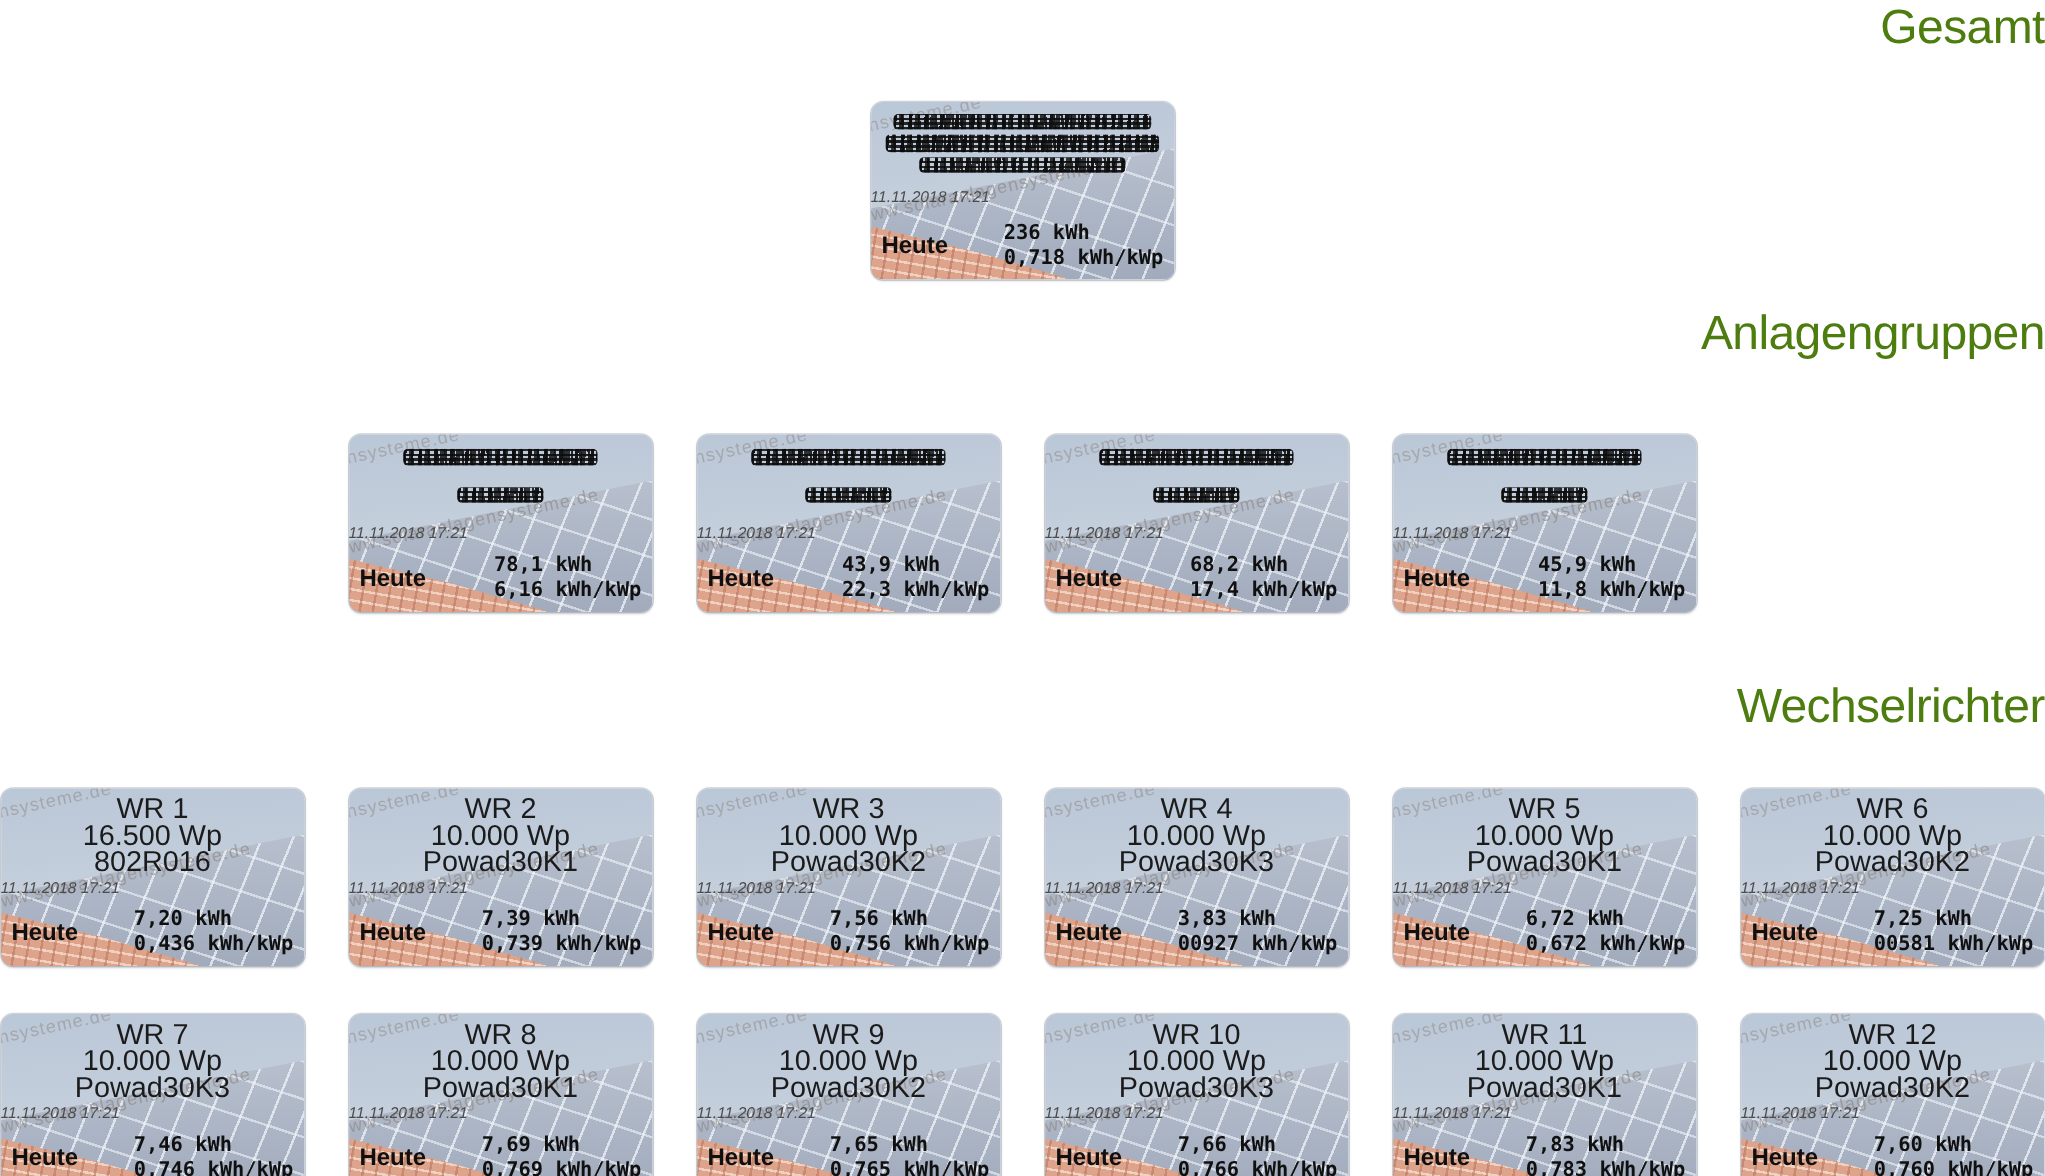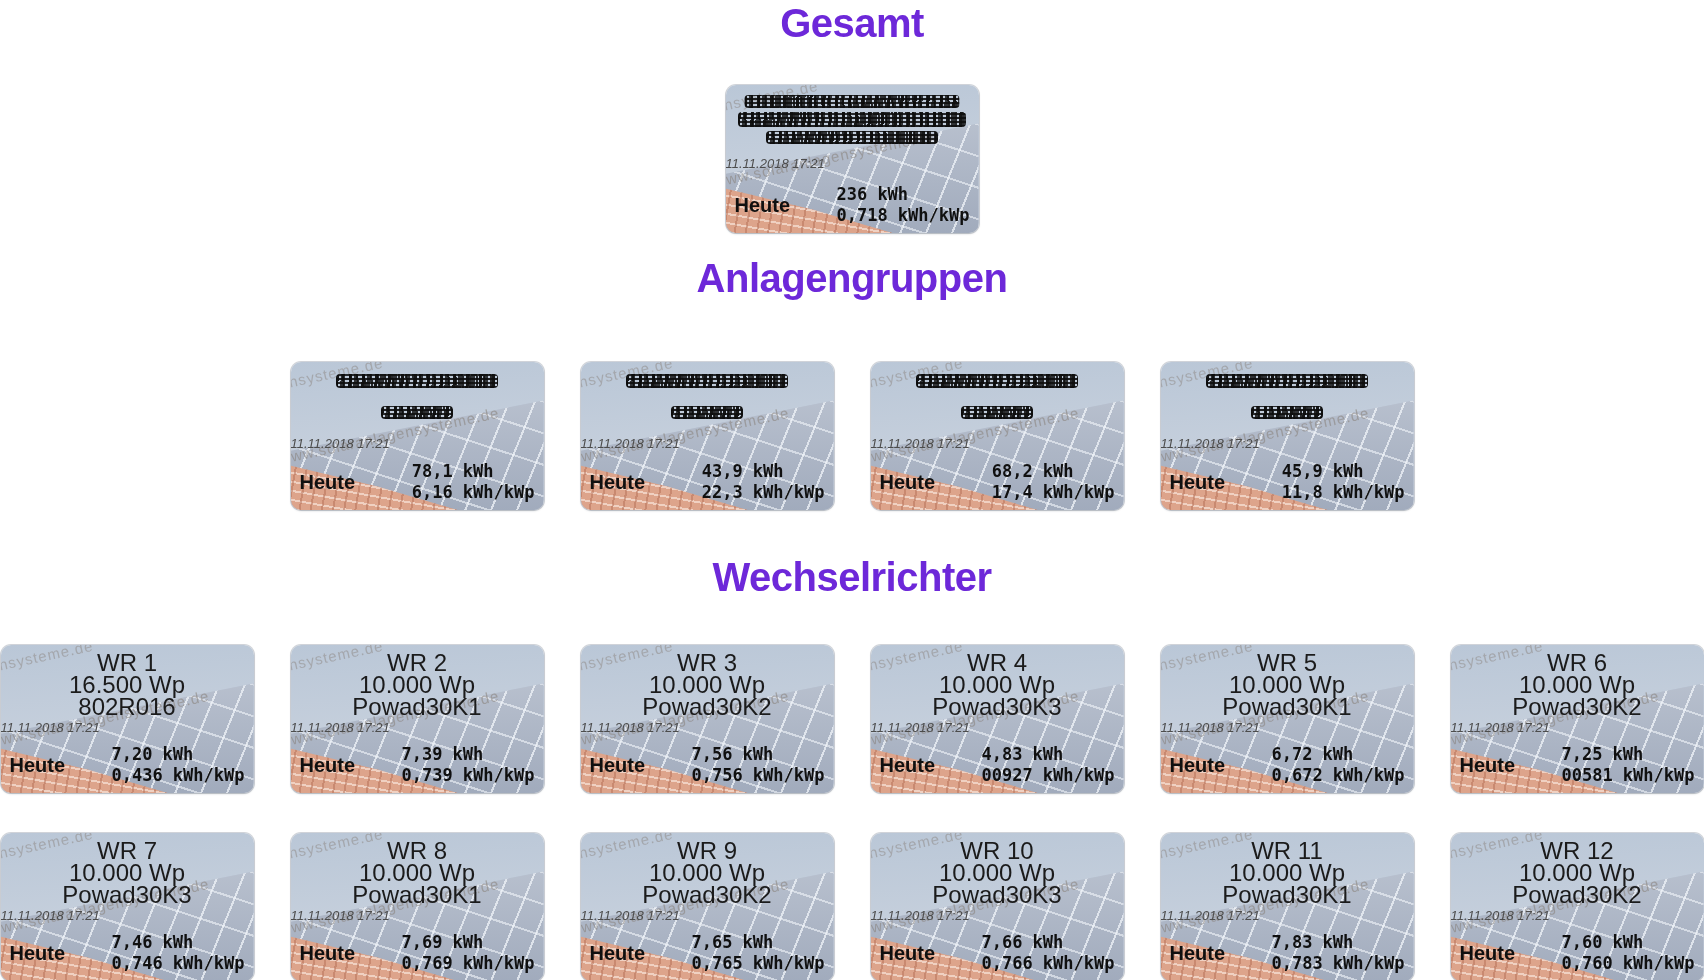--- a/index.html
+++ b/index.html
@@ -1,28 +1,28 @@
 <!DOCTYPE html>
 <html><head>
 <meta charset="utf-8">
 <style>
   html,body{margin:0;padding:0;}
   body{
     width:1704px;height:980px;overflow:hidden;background:#ffffff;
     font-family:"Liberation Sans",sans-serif;
   }
   h1.section-title{
-    margin:0;text-align:center;font-weight:700;
-    font-size:40px;line-height:46px;letter-spacing:-0.5px;color:#6d28d9;
+    margin:0;text-align:right;font-weight:400;
+    font-size:40px;line-height:46px;letter-spacing:-0.5px;color:#4d7c0f;
   }
   .row{display:flex;justify-content:center;gap:37px;}
   #row-gesamt{margin-top:39px;}
   #title-ag{margin-top:22px;}
   #row-ag{margin-top:61px;}
-  #title-wr{margin-top:44px;}
+  #title-wr{margin-top:56px;}
   #row-wr1{margin-top:45px;}
   #row-wr2{margin-top:40px;}
 
   .card{
     position:relative;display:block;width:253px;height:148px;flex:0 0 253px;
     border-radius:10px;overflow:hidden;
     box-shadow:0 0 0 1px rgba(125,135,150,.35), 0 1px 2px rgba(60,70,85,.25);
     background:linear-gradient(176deg,#bac7d7 0%,#c5cfdc 55%,#cbd3de 100%);
   }
   .bg-layer{position:absolute;inset:0;display:block;}
@@ -242,21 +242,21 @@
     <span class="bg-watermark wm-corner">www.solaranlagensysteme.de</span>
     <span class="bg-watermark wm-main">www.solaranlagensysteme.de</span>
     <div class="card-titles">
       <div>WR 4</div>
       <div>10.000 Wp</div>
       <div>Powad30K3</div>
     </div>
     <div class="card-date">11.11.2018 17:21</div>
     <div class="period-label">Heute</div>
     <div class="value-block">
-      <div>4,83 kWh</div>
+      <div>3,83 kWh</div>
       <div>00927 kWh/kWp</div>
     </div>
   </div>
 
   <div class="card card--wr">
     <span class="bg-layer"></span>
     <span class="bg-layer bg-panels"></span>
     <span class="bg-layer bg-tiles"></span>
     <span class="bg-watermark wm-corner">www.solaranlagensysteme.de</span>
     <span class="bg-watermark wm-main">www.solaranlagensysteme.de</span>

